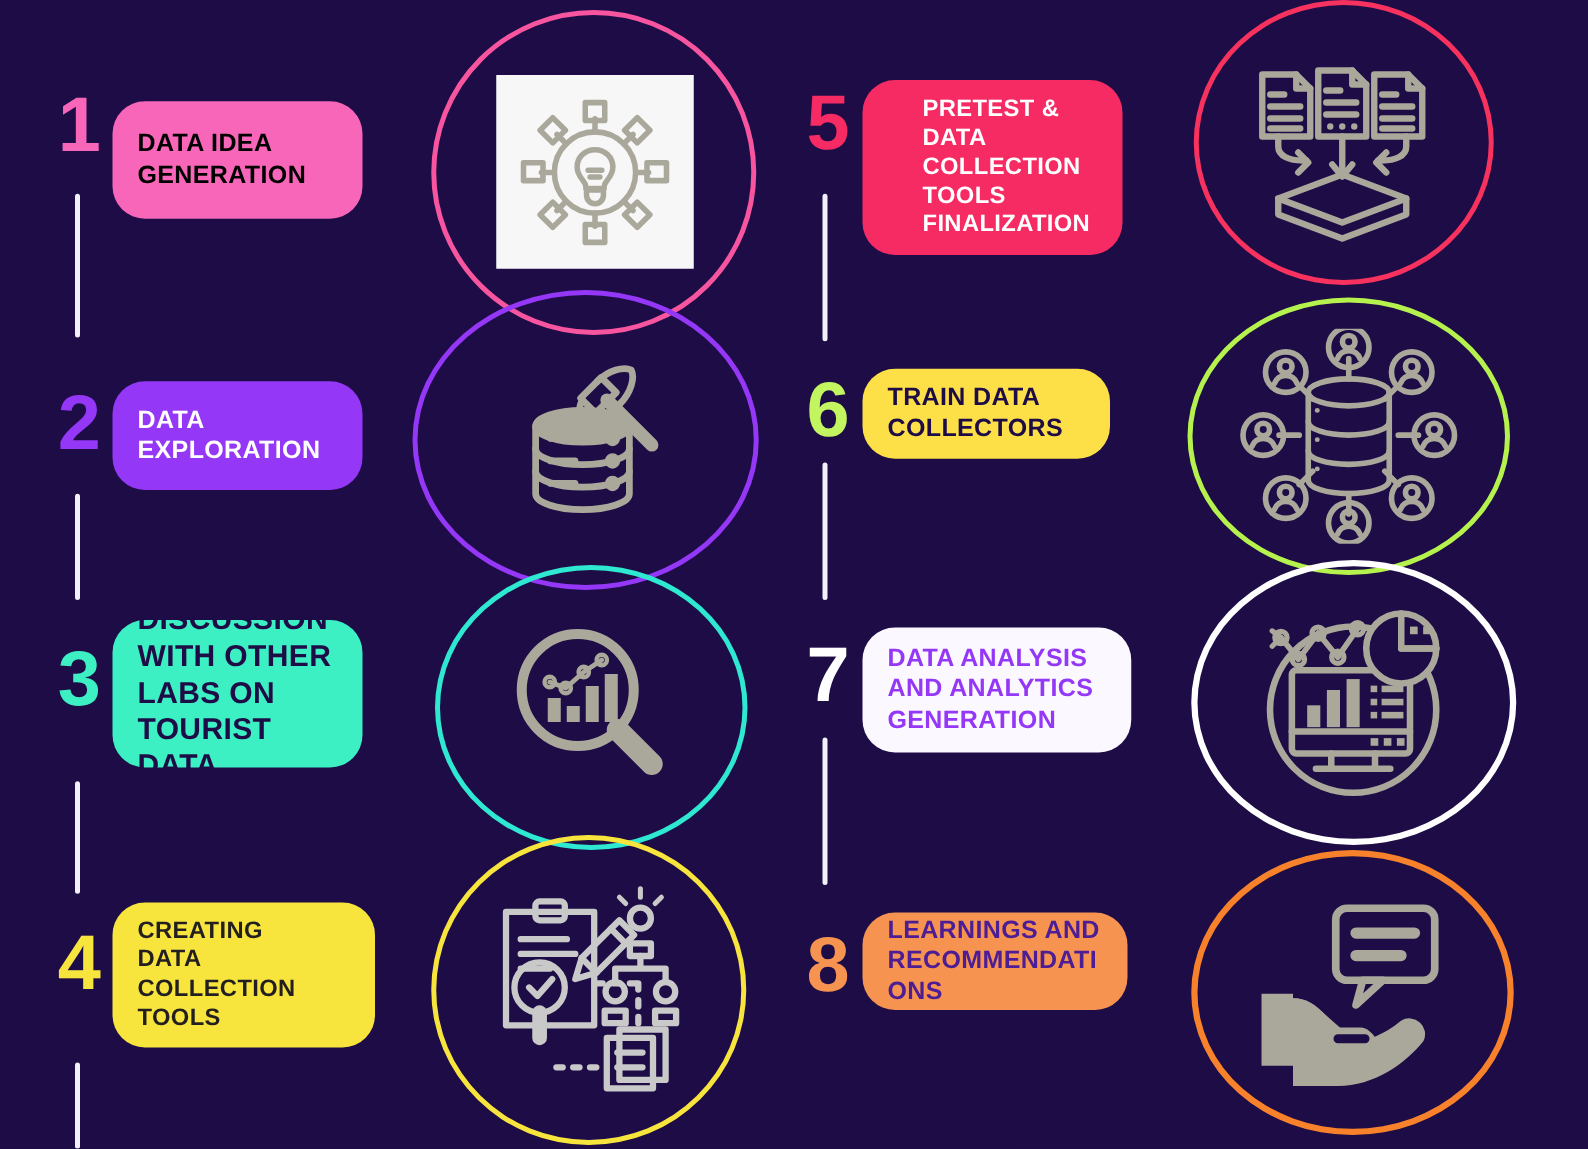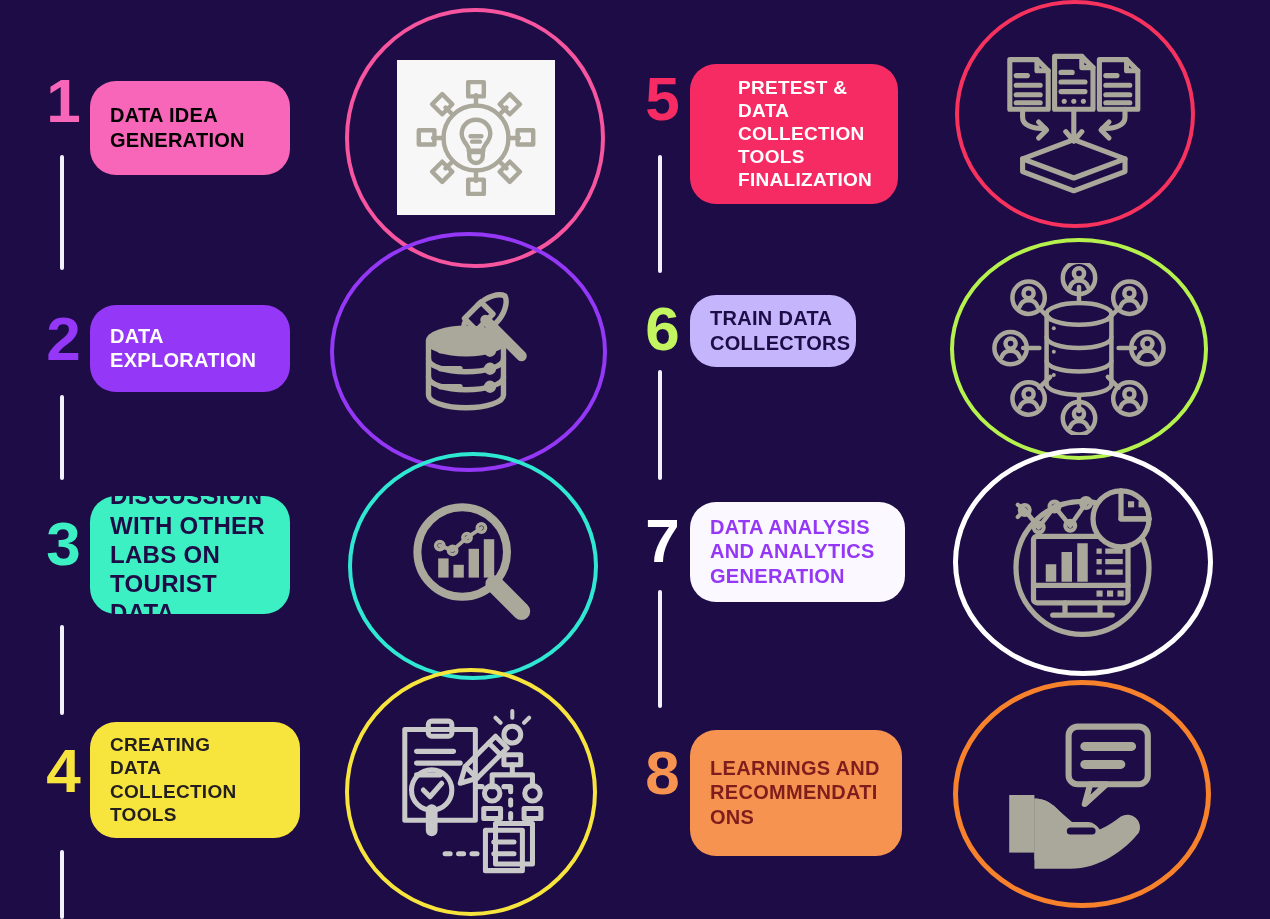--- a/index.html
+++ b/index.html
@@ -268,21 +268,21 @@
           <path d="M70 55l-5 5 5 5"></path>
 
           <path d="M48 66L16 78l32 12 32-12z"></path>
           <path d="M16 78v8l32 12 32-12v-8"></path>
         </svg>
       </div>
     </div>
 
     <div class="step" style="top:0;">
       <div class="num" style="left:0; top:298px; width:54px; color:#c3f561;">6</div>
-      <div class="pill" style="left:55px; top:295px; width:166px; height:72px; background:#c4b5fd; color:#1d0c46;">TRAIN DATA
+      <div class="pill" style="left:55px; top:295px; width:198px; height:72px; background:#fde047; color:#1d0c46;">TRAIN DATA
 COLLECTORS</div>
 
       <div class="circle" style="left:315px; top:238px; width:258px; height:222px; border-width:4px; border-color:#b6f24d;"></div>
       <div class="iconwrap" style="left:348px; top:258px; width:192px; height:182px;">
         <svg width="180" height="172" viewBox="0 0 100 95" fill="none" stroke="#aaa79b" stroke-width="2.5" stroke-linecap="round" stroke-linejoin="round">
 
           <path d="M50 22V13M50 73v9M28 47h-9M72 47h9M34 31l-6-6M66 31l6-6M34 63l-6 6M66 63l6 6"></path>
 
           <ellipse cx="50" cy="28" rx="18" ry="6"></ellipse>
           <path d="M32 28v39c0 3.3 8 6 18 6s18-2.7 18-6V28"></path>
@@ -379,21 +379,21 @@
           <path d="M72 9v16h16"></path>
           <path d="M72 25h16"></path>
           <rect x="76" y="15" width="3.5" height="3.5" fill="#aaa79b" stroke="none"></rect>
           <rect x="82" y="15" width="3.5" height="3.5" fill="#aaa79b" stroke="none"></rect>
         </svg>
       </div>
     </div>
 
     <div class="step" style="top:0;">
       <div class="num" style="left:0; top:742px; width:54px; color:#f79351;">8</div>
-      <div class="pill" style="left:55px; top:730px; width:212px; height:126px; background:#f79351; color:#7f1d1d;">LEARNINGS AND
+      <div class="pill" style="left:55px; top:730px; width:212px; height:78px; background:#f79351; color:#4c1d95;">LEARNINGS AND
 RECOMMENDATI
 ONS</div>
 
       <div class="circle" style="left:318px; top:680px; width:258px; height:228px; border-width:5px; border-color:#f7822b;"></div>
       <div class="iconwrap" style="left:352px; top:700px; width:192px; height:190px;">
         <svg width="180" height="180" viewBox="0 0 100 100" fill="none" stroke="#aaa79b" stroke-width="3.4" stroke-linecap="round" stroke-linejoin="round">
 
           <rect x="42" y="12" width="44" height="32" rx="5"></rect>
           <path d="M54 44l-3 11 12-11z"></path>
           <path d="M51 23h26M51 33h20" stroke-width="5"></path>

